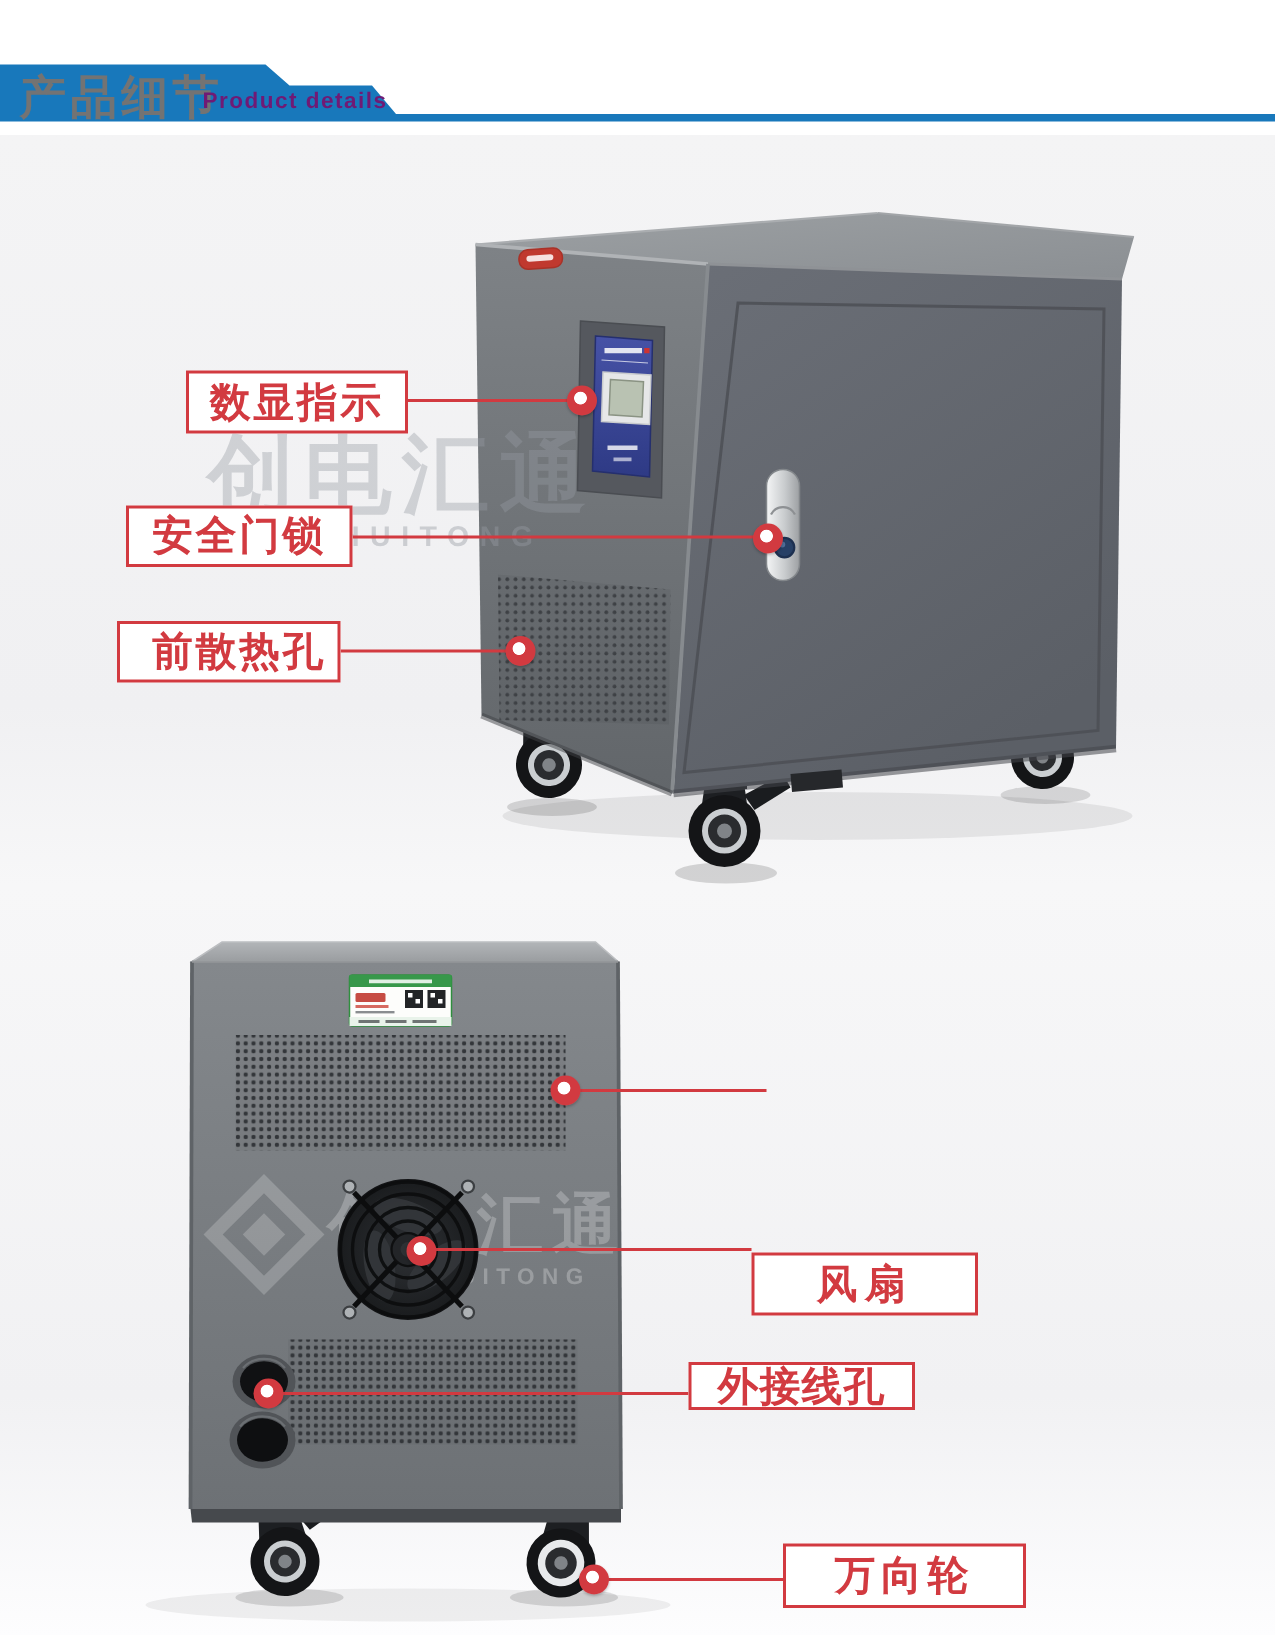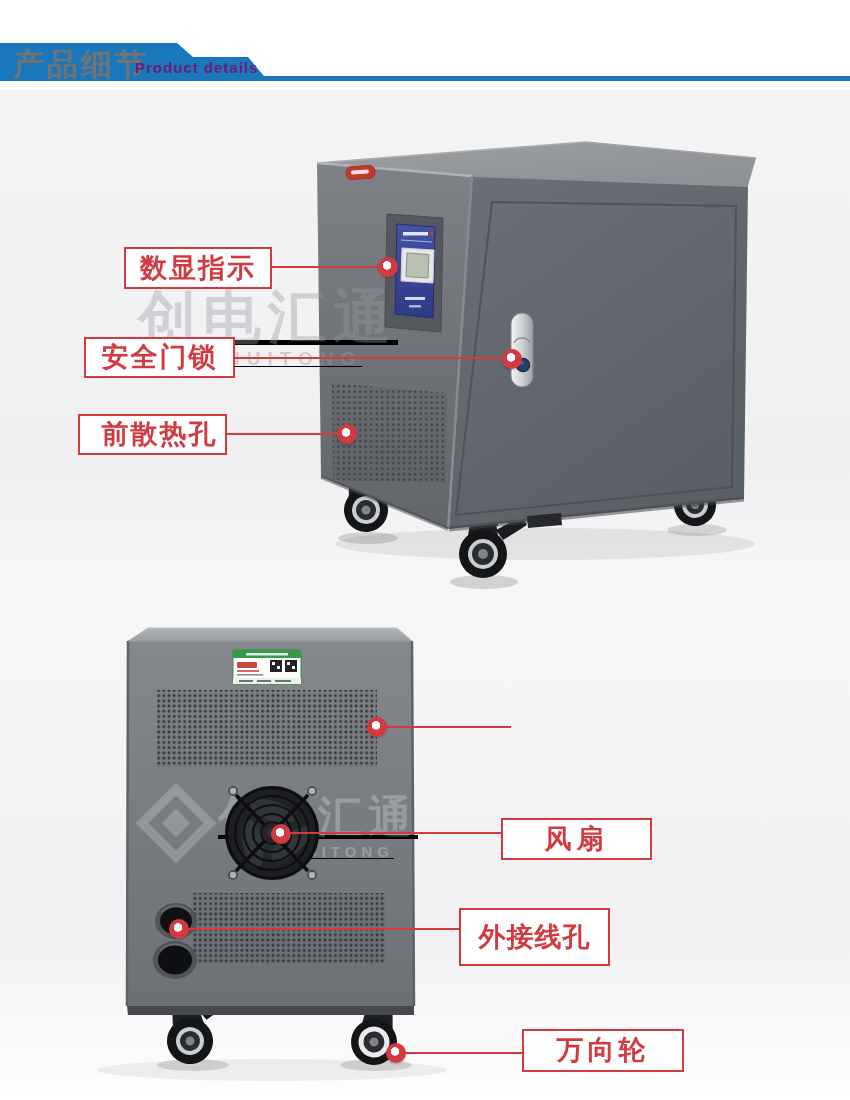--- a/index.html
+++ b/index.html
@@ -12,39 +12,39 @@
   .title-cn{position:absolute;left:13px;top:49px;z-index:5;color:#737373;font-size:31px;font-weight:700;
         letter-spacing:3px;line-height:1;}
   .title-en{position:absolute;left:135px;top:60px;z-index:5;color:#701a75;font-size:15px;font-weight:600;
         letter-spacing:1px;line-height:1;}
   
   .scene-svg{position:absolute;left:0;z-index:1;}
   #svg-front{top:92px;}
   #svg-back{top:615px;}
   #svg-fan{top:615px;z-index:3;}
   
-  .wm{position:absolute;z-index:2;line-height:1;white-space:nowrap;pointer-events:none;text-decoration:underline;}
+  .wm{position:absolute;z-index:2;line-height:1;white-space:nowrap;pointer-events:none;}
   .wm-front{left:138px;top:288px;}
   .wm-front .wm-cn{font-size:58px;font-weight:700;letter-spacing:7px;color:rgba(150,156,163,0.38);}
   .wm-front .wm-en{margin-top:3px;padding-left:88px;font-size:19px;font-weight:700;letter-spacing:7px;
         color:rgba(150,156,163,0.42);}
   .wm-back{left:218px;top:795px;}
   .wm-back .wm-cn{font-size:44px;font-weight:700;letter-spacing:6px;color:rgba(255,255,255,0.24);}
   .wm-back .wm-en{margin-top:5px;padding-left:72px;font-size:15px;font-weight:700;letter-spacing:5px;
         color:rgba(255,255,255,0.26);}
   
   .callout-box{position:absolute;z-index:5;box-sizing:border-box;background:#fff;
         border:2px solid #d23a40;color:#d23a40;font-weight:700;font-size:27px;
         display:flex;align-items:center;justify-content:center;letter-spacing:2px;line-height:1;}
   .cb1{left:124px;top:247px;width:148px;height:42px;}
   .cb2{left:84px;top:337px;width:151px;height:41px;text-align:center;}
   .cb3{left:78px;top:414px;width:149px;height:41px;padding-left:14px;}
   .cb4{left:511px;top:705px;width:151px;height:43px;}
-  .cb5{left:501px;top:818px;width:151px;height:42px;letter-spacing:5px;text-align:center;}
-  .cb6{left:459px;top:908px;width:151px;height:58px;letter-spacing:1px;}
+  .cb5{left:501px;top:835px;width:151px;height:42px;letter-spacing:5px;text-align:center;}
+  .cb6{left:459px;top:908px;width:151px;height:32px;letter-spacing:1px;}
   .cb7{left:522px;top:1029px;width:162px;height:43px;letter-spacing:4px;}
   .cline{position:absolute;z-index:4;height:2px;background:#d23a40;}
   .l1{left:272px;top:266px;width:116px;}
   .l2{left:235px;top:357px;width:277px;}
   .l3{left:227px;top:433px;width:120px;}
   .l4{left:377px;top:726px;width:134px;}
   .l5{left:281px;top:832px;width:220px;}
   .l6{left:180px;top:928px;width:279px;}
   .l7{left:398px;top:1052px;width:124px;}
   .cdot{position:absolute;z-index:5;width:20px;height:20px;border-radius:50%;

